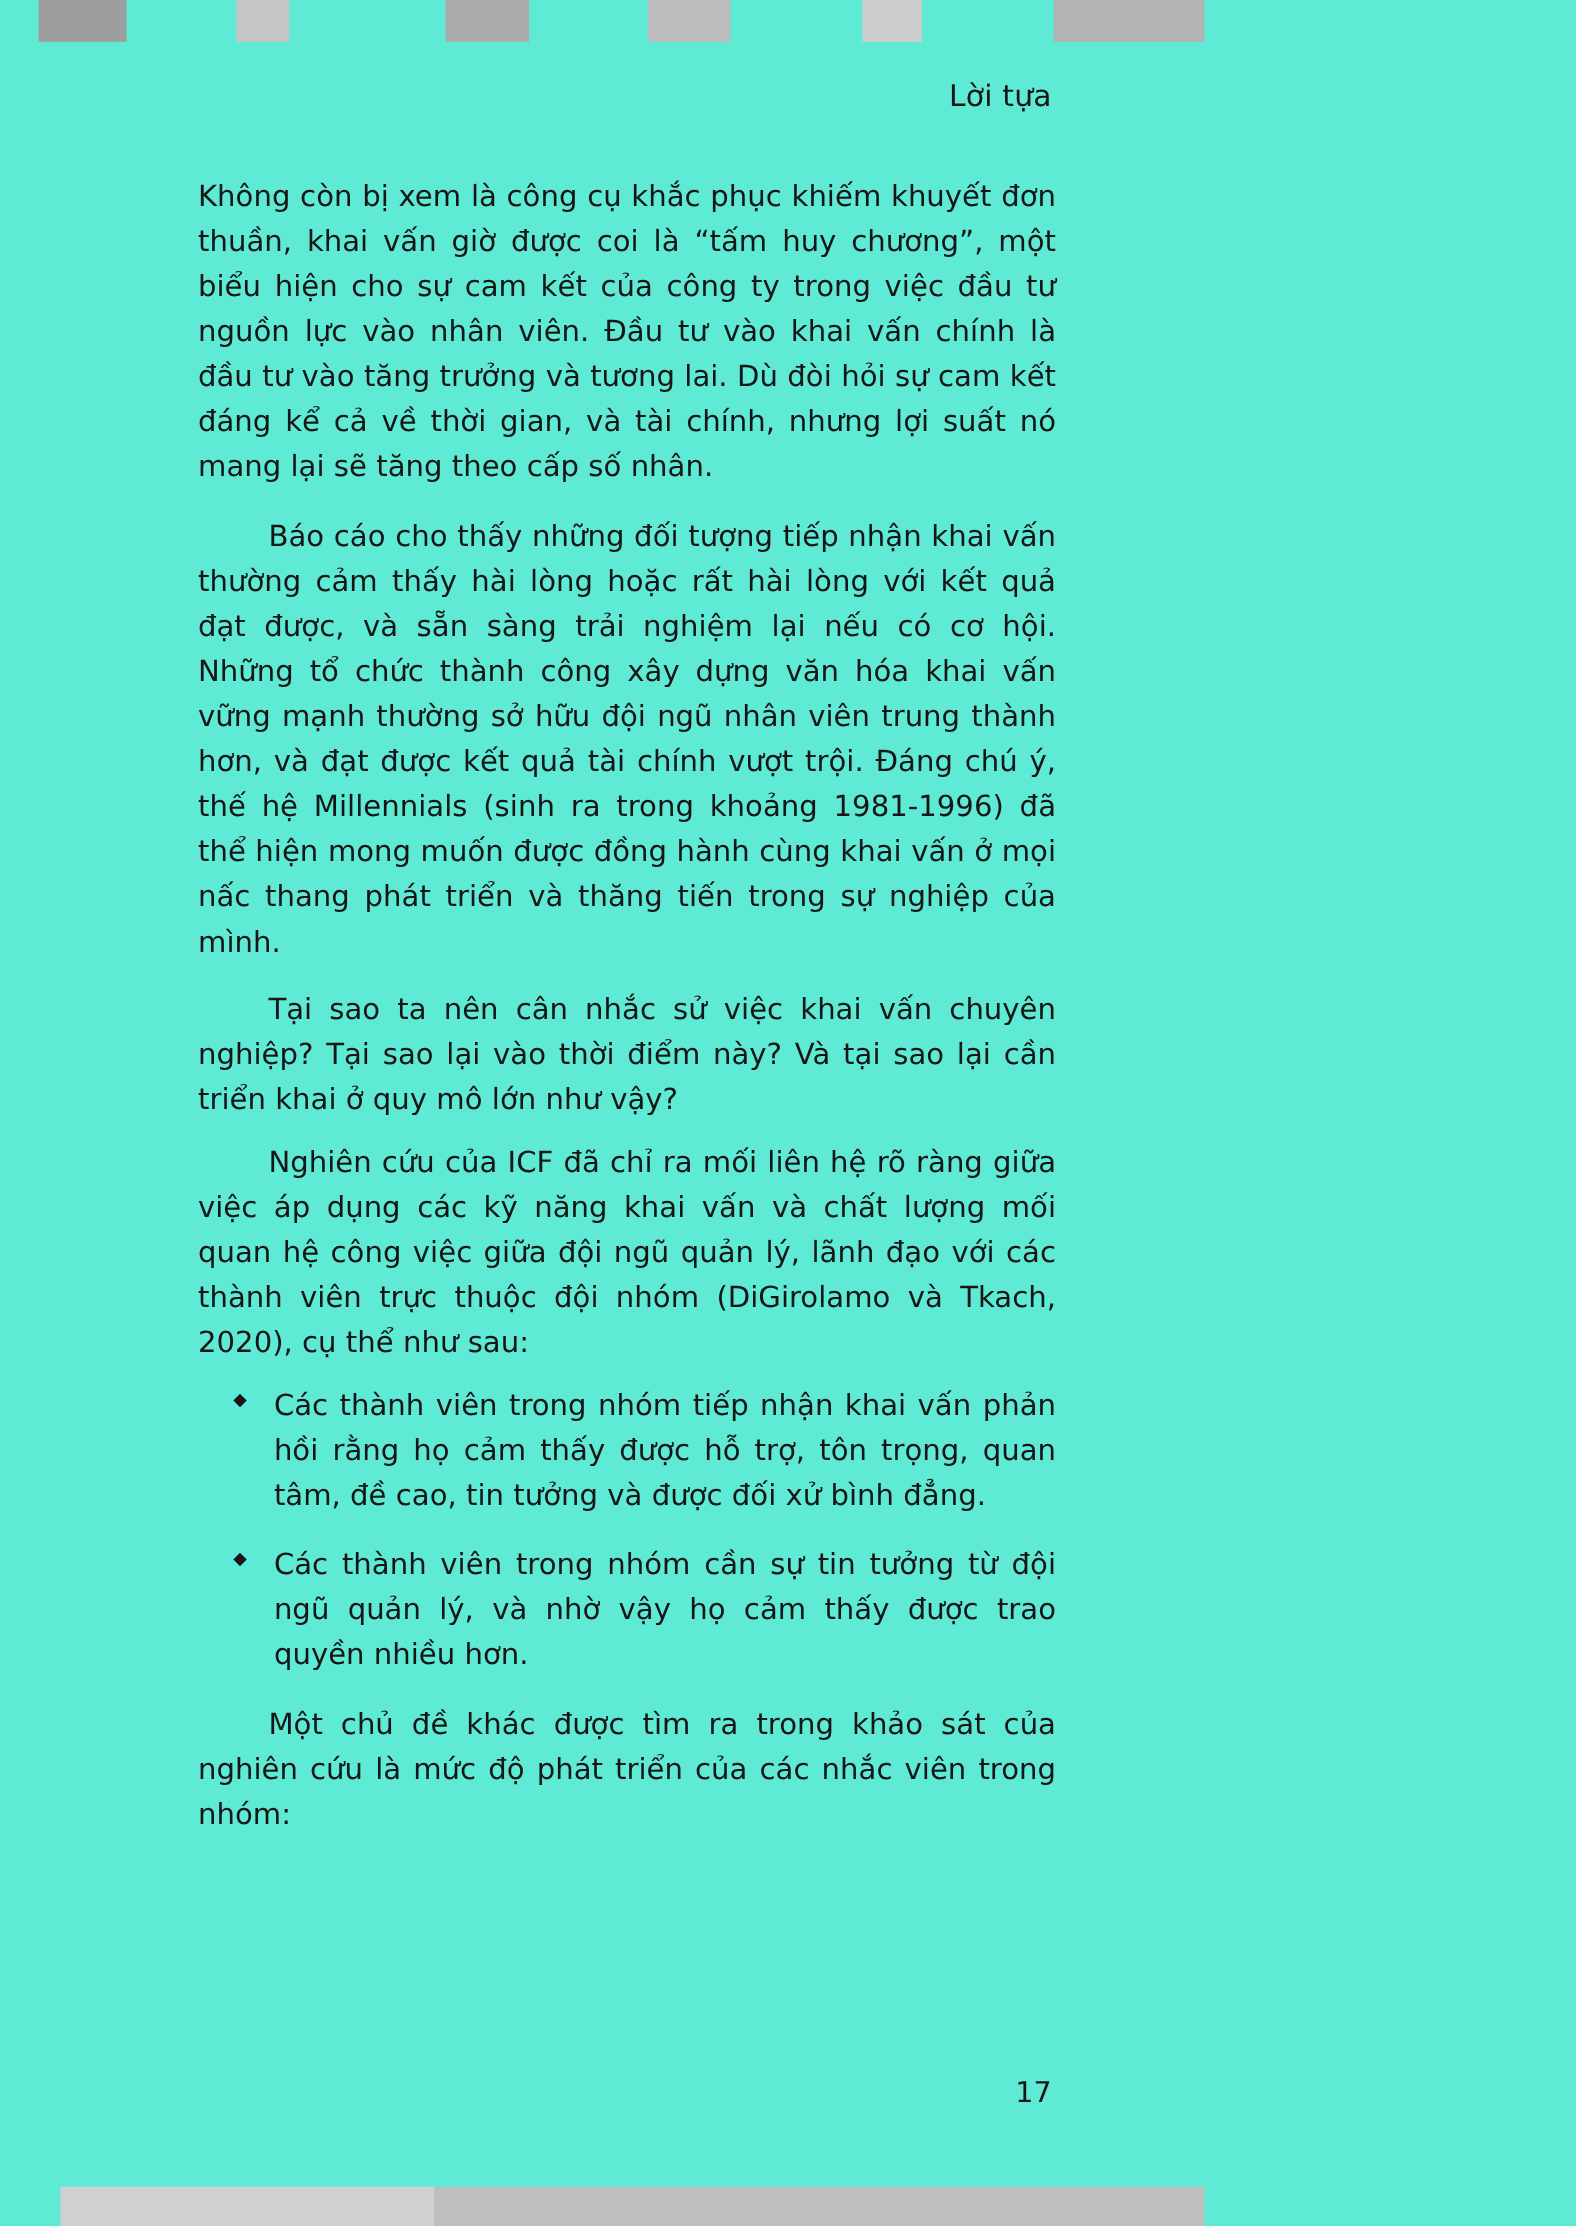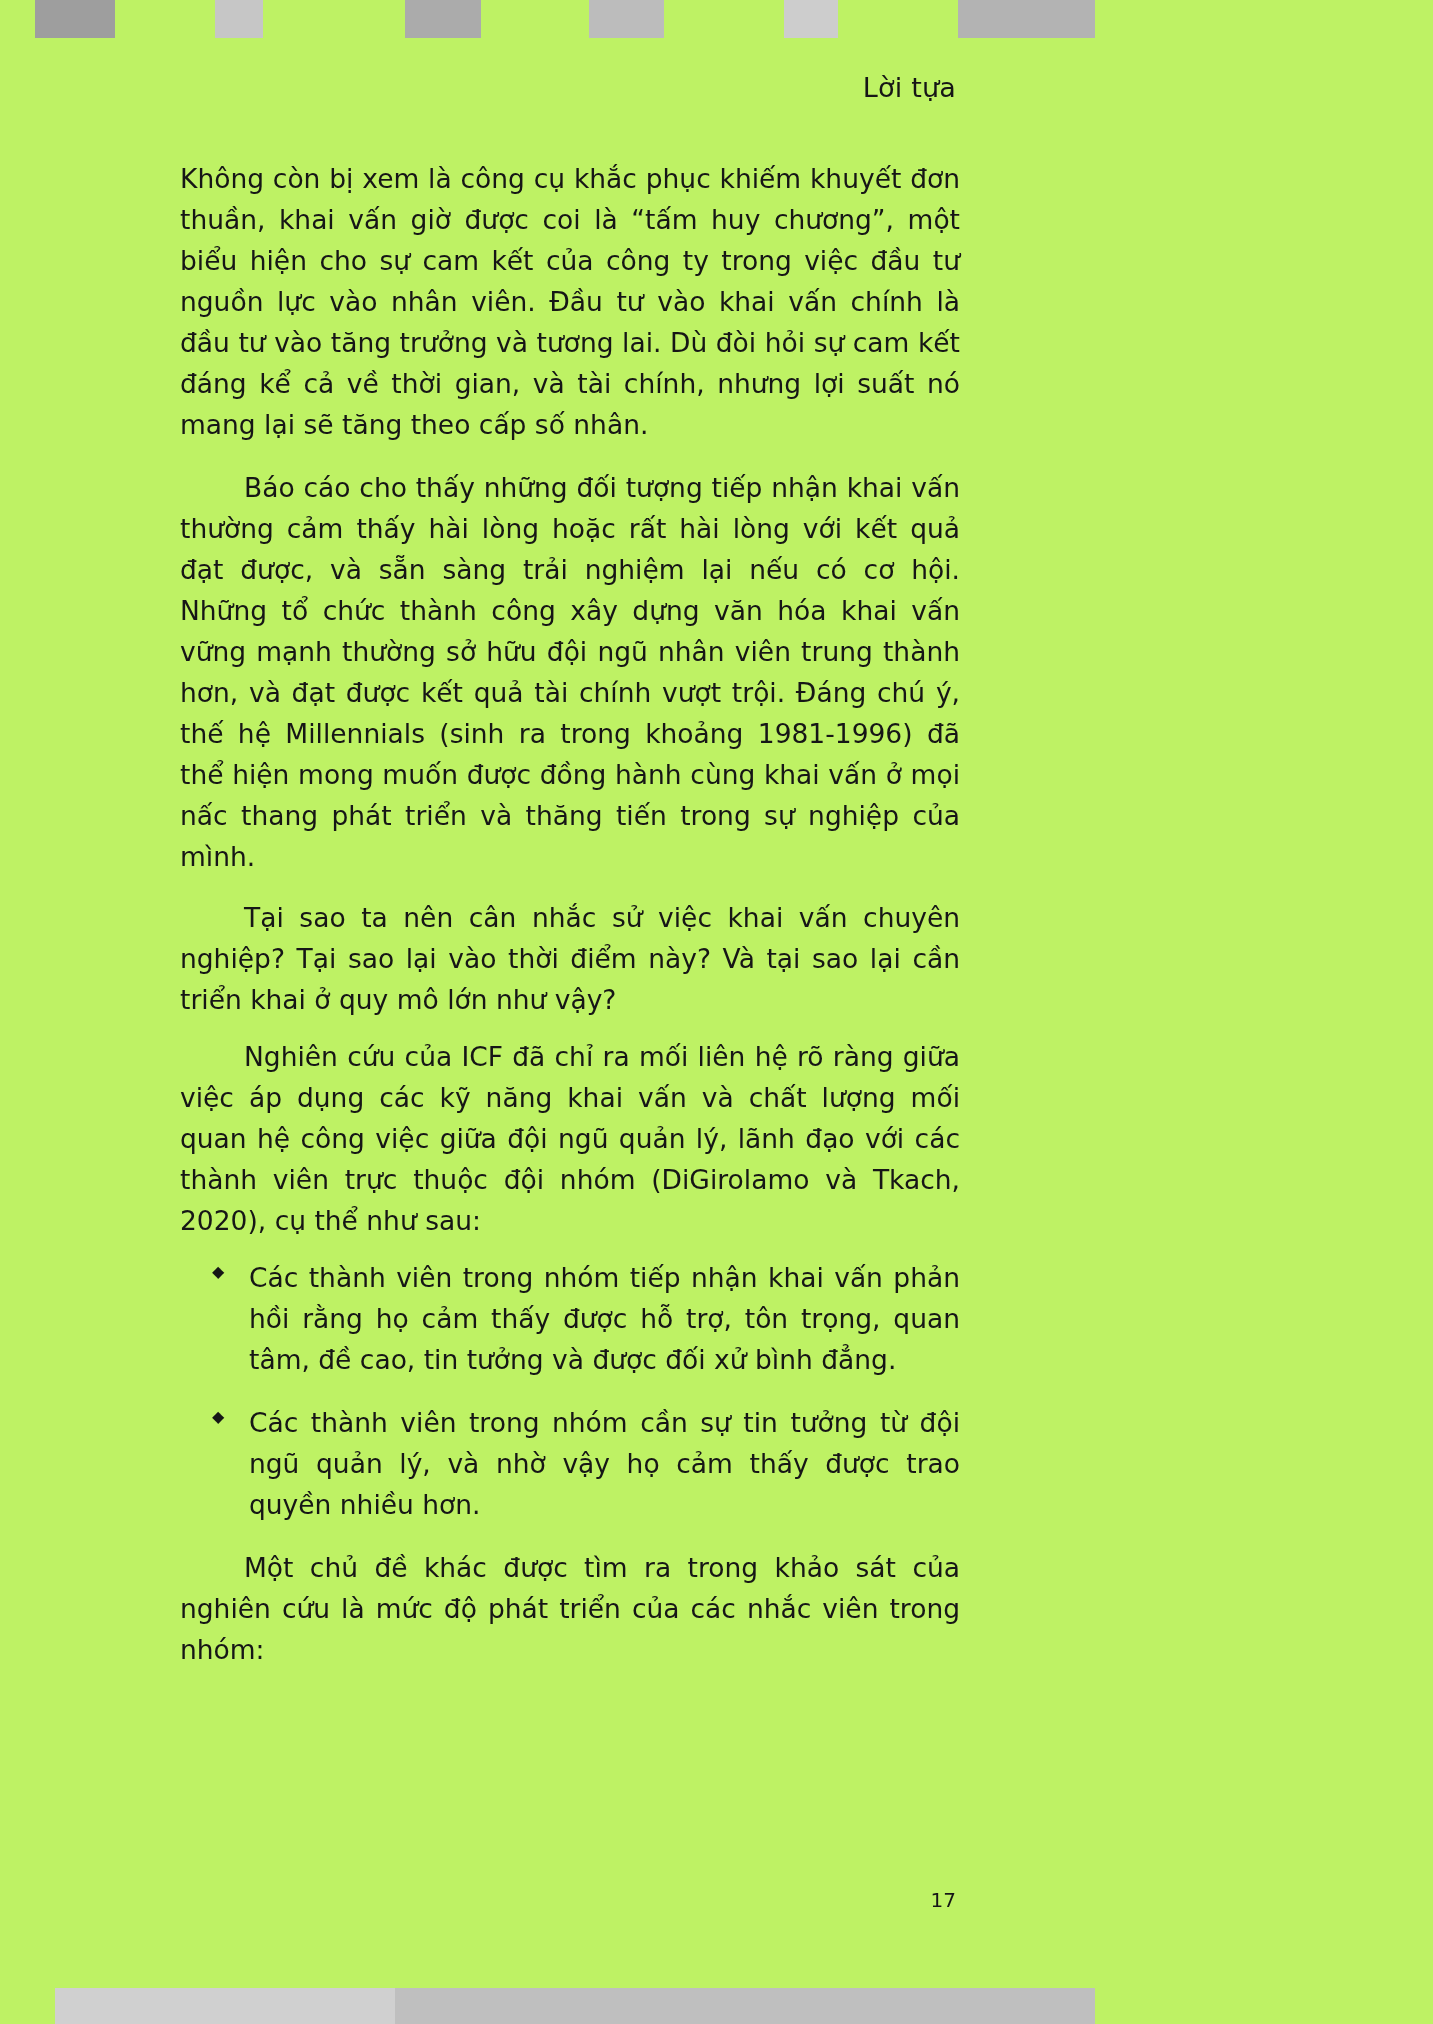--- a/index.html
+++ b/index.html
@@ -4,21 +4,21 @@
 <style>
   html, body {
     margin: 0;
     padding: 0;
     background: #ffffff;
   }
   .page {
     position: relative;
     width: 1433px;
     height: 2024px;
-    background: #bef264;
+    background: #5eead4;
     font-family: "DejaVu Sans", "Liberation Sans", sans-serif;
     color: #161616;
     overflow: hidden;
   }
   
   .artifact { position: absolute; }
   .a1 { left: 35px;  top: 0; width: 80px;  height: 38px; background: #9e9e9e; }
   .a2 { left: 215px; top: 0; width: 48px;  height: 38px; background: #c6c6c6; }
   .a3 { left: 405px; top: 0; width: 76px;  height: 38px; background: #ababab; }
   .a4 { left: 589px; top: 0; width: 75px;  height: 38px; background: #bcbcbc; }
@@ -74,21 +74,21 @@
     line-height: 16px;
   }
 
   
   .page-number {
     position: absolute;
     left: 176px;
     top: 1888px;
     width: 780px;
     text-align: right;
-    font-size: 20px;
+    font-size: 26px;
   }
 </style>
 </head>
 <body>
 
 <div class="page">
 
   <div class="artifact a1"></div>
   <div class="artifact a2"></div>
   <div class="artifact a3"></div>

